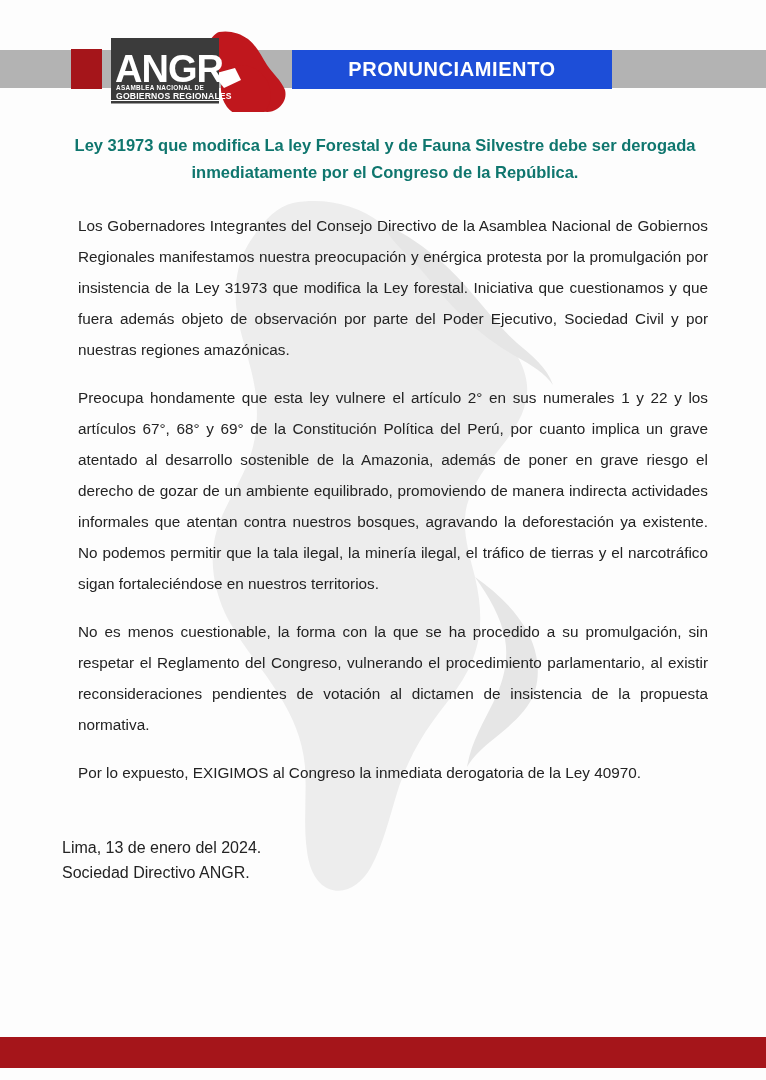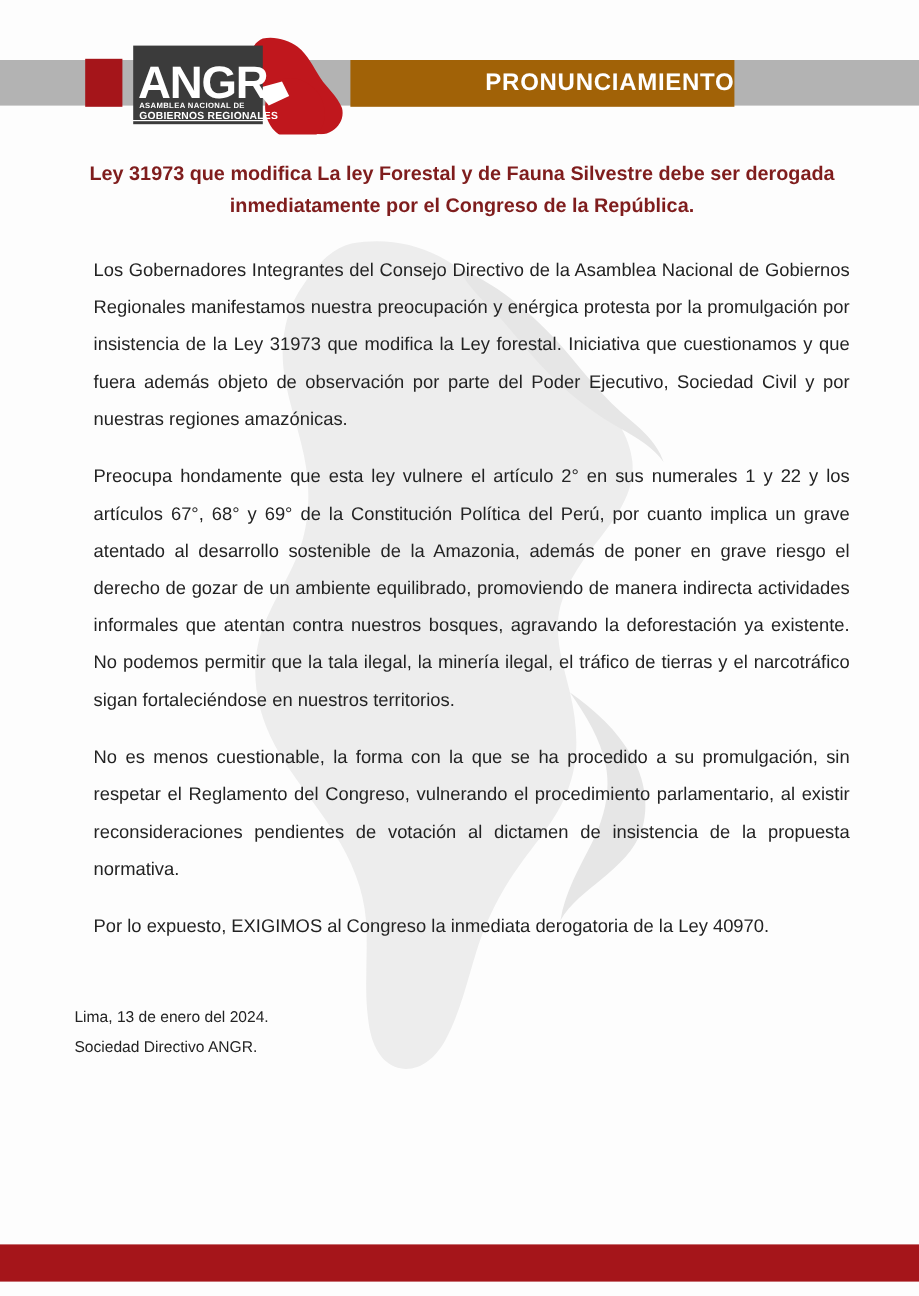--- a/index.html
+++ b/index.html
@@ -61,24 +61,24 @@
     width: 31px;
     height: 40px;
     background: #a5151a;
   }
   .red-banner {
     position: absolute;
     left: 292px;
     top: 50px;
     width: 320px;
     height: 39px;
-    background: #a16207;
+    background: #1d4ed8;
     display: flex;
     align-items: center;
-    justify-content: flex-end;
+    justify-content: center;
   }
   .red-banner-text {
     color: #ffffff;
     font-family: "Liberation Sans", sans-serif;
     font-weight: bold;
     font-size: 20px;
     letter-spacing: 0.6px;
   }
 
   
@@ -99,41 +99,41 @@
     top: 132px;
     width: 646px;
     z-index: 2;
   }
 
   .doc-title {
     font-family: "Liberation Sans", sans-serif;
     font-weight: bold;
     font-size: 16.5px;
     line-height: 27px;
-    color: #7f1d1d;
+    color: #0f766e;
     text-align: center;
     margin: 0 0 24px 0;
     padding: 0 8px;
   }
 
   .para {
     font-family: "Liberation Sans", sans-serif;
     font-size: 15.3px;
     line-height: 31px;
     color: #232323;
     text-align: justify;
     text-justify: inter-word;
     margin: 0 0 17px 16px;
   }
   .para:last-of-type { margin-bottom: 0; }
 
   .signature-block {
     margin-top: 47px;
     font-family: "Liberation Sans", sans-serif;
-    font-size: 13px;
+    font-size: 16px;
     line-height: 25px;
     color: #232323;
     text-align: left;
   }
   .signature-line { display: block; }
 
   
   .footer-bar {
     position: absolute;
     left: 0;

